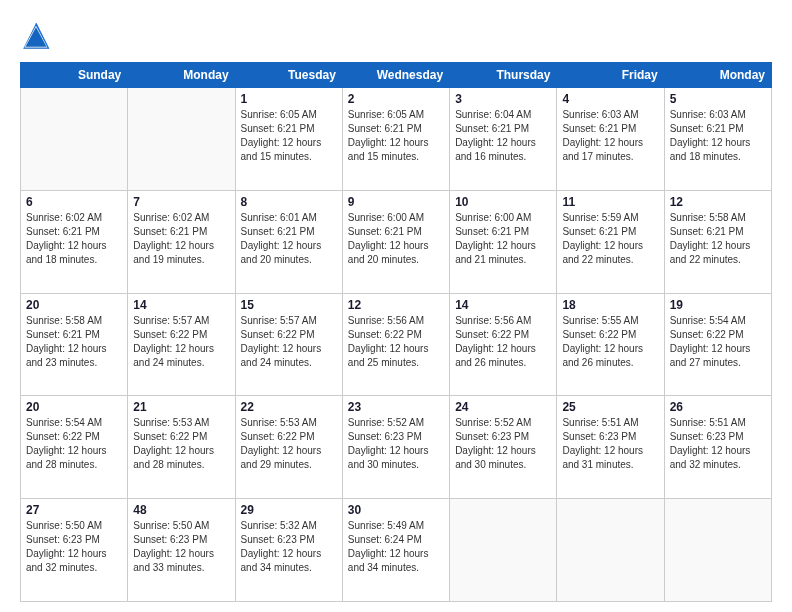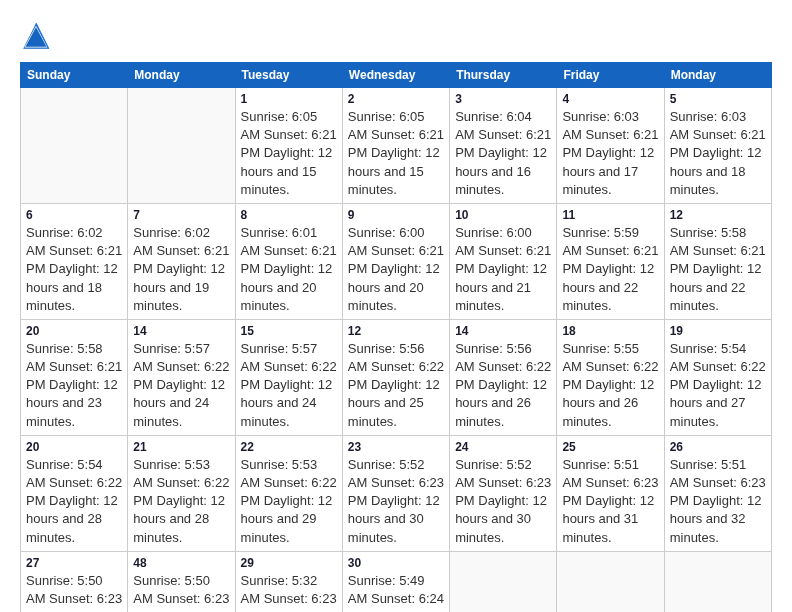--- a/index.html
+++ b/index.html
@@ -52,21 +52,21 @@
       color: #333;
     }
     .calendar {
       width: 100%;
       border-collapse: collapse;
       flex: 1;
     }
     .calendar th {
       background: #1565c0;
       color: #fff;
-      text-align: left;
+      text-align: right;
       padding: 5px 6px;
       font-size: 12px;
       font-weight: bold;
       border: 1px solid #1565c0;
     }
     .calendar td {
       border: 1px solid #ccc;
       vertical-align: top;
       padding: 4px 5px;
       width: calc(100% / 7);
@@ -78,21 +78,21 @@
     .calendar td.empty {
       background: #f9f9f9;
     }
     .day-number {
       font-size: 12px;
       font-weight: bold;
       color: #1a1a2e;
       margin-bottom: 2px;
     }
     .day-info {
-      font-size: 13px;
+      font-size: 10px;
       line-height: 1.4;
       color: #333;
     }
   </style>
 </head>
 <body>
 
 <div class="page">
   <div class="header">
     <div class="logo">

